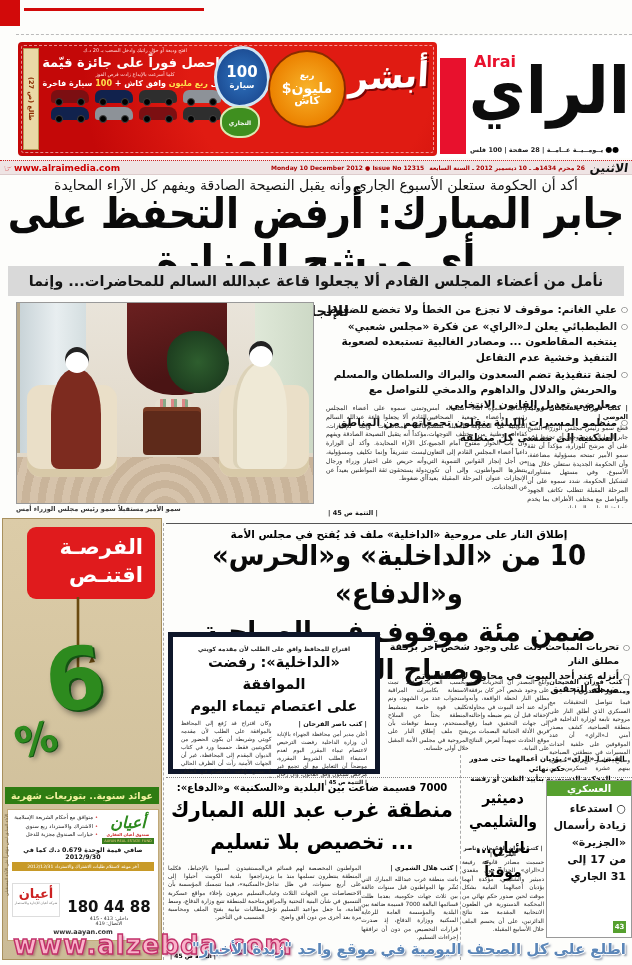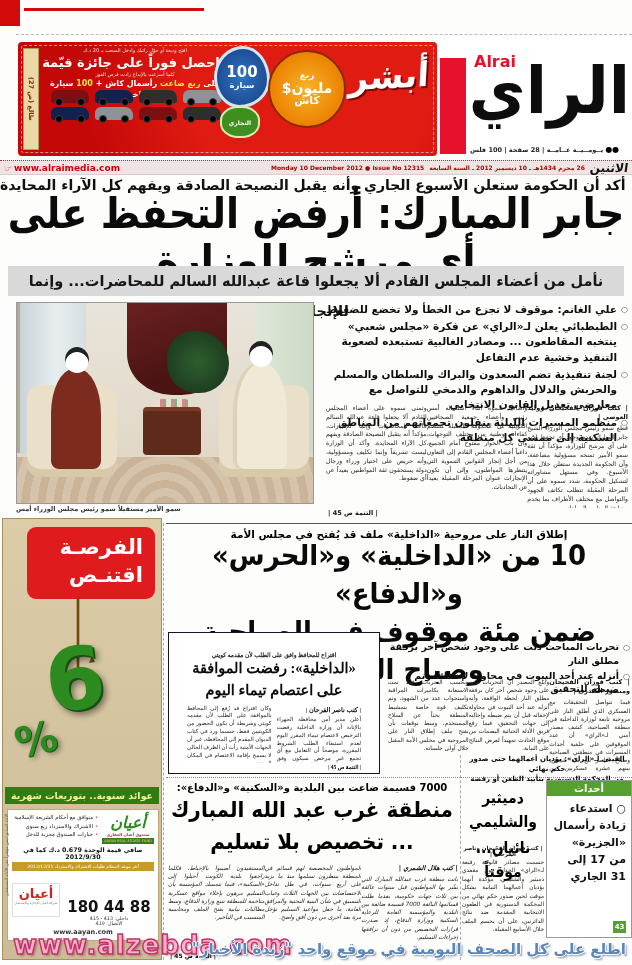--- a/index.html
+++ b/index.html
@@ -60,21 +60,21 @@
   .dl{left:0;top:160px;width:632px;height:15px;background:#efe4e4;border-top:1px dotted #c22;
       border-bottom:1px solid #dcc;display:flex;align-items:center;justify-content:space-between;
       padding:0 4px;box-sizing:border-box;}
   .dl-right{display:flex;align-items:center;gap:5px;}
   .dl-day{font-size:12px;font-weight:900;color:#111;transform:skewX(-8deg);}
   .dl-dates{font-size:6px;color:#a00;font-weight:bold;}
   .dl-en{direction:ltr;unicode-bidi:embed;}
   .dl-url{font-size:9px;font-weight:900;color:#c00;direction:ltr;display:flex;align-items:center;gap:2px;}
 
   
-  .kicker1{left:0;top:177px;width:632px;text-align:left;font-size:14px;font-weight:700;color:#111;}
+  .kicker1{left:0;top:177px;width:632px;text-align:center;font-size:14px;font-weight:400;color:#111;}
   .headline1{left:0;top:196px;width:632px;text-align:center;font-size:38px;font-weight:900;color:#0a0a0a;
              transform:scaleY(1.12);line-height:1.1;}
   .subbar{left:8px;top:266px;width:616px;height:30px;background:#d9d9d9;text-align:center;
           font-size:14.5px;font-weight:900;line-height:30px;color:#151515;}
 
   .photo{left:16px;top:302px;width:296px;height:200px;border:1px solid #999;
          background:linear-gradient(#e9e4da,#ded4c2);overflow:hidden;}
   .ph-window{position:absolute;left:0;top:0;width:66px;height:150px;
              background:linear-gradient(90deg,#c9d4d8,#e8eef0 55%,#d4dee0);border-left:3px solid #b9a98a;}
   .ph-curtain{position:absolute;left:110px;top:0;width:100px;height:92px;
@@ -113,36 +113,36 @@
 
   
   .kicker2{left:166px;top:528px;width:466px;text-align:center;font-size:10.5px;font-weight:900;}
   .headline2{left:166px;top:543px;width:466px;text-align:center;font-size:26px;font-weight:900;
              line-height:1.35;transform:scaleY(1.08);color:#0a0a0a;}
   .secbullets{left:386px;top:640px;width:244px;}
   .secbullets .blt{font-size:9.5px;margin-bottom:1px;}
   .seccols{left:388px;top:678px;width:242px;height:94px;}
   .seccols .col{font-size:5.8px;}
 
-  .pbox{left:168px;top:632px;width:212px;height:142px;border:1px solid #0f172a;background:#fff;
-        padding:18px;box-sizing:border-box;font-family:Liberation Serif, serif;}
+  .pbox{left:168px;top:632px;width:212px;height:142px;border:5px solid #0f172a;background:#fff;
+        padding:8px;box-sizing:border-box;}
   .pbox-k{text-align:center;font-size:6px;font-weight:bold;color:#222;}
   .pbox-h{text-align:center;font-size:14.5px;font-weight:900;line-height:1.5;color:#0a0a0a;}
   .pbox-cols{display:flex;gap:5px;margin-top:3px;height:58px;}
   .pbox-cols .col{font-size:5.6px;}
   .pbox-more{font-size:5.5px;font-weight:900;margin-top:1px;}
 
   .div2{left:166px;top:777px;width:466px;border-top:1px dotted #888;}
 
   
   .kicker3{left:166px;top:782px;width:292px;text-align:center;font-size:10px;font-weight:900;}
   .headline3{left:166px;top:797px;width:292px;text-align:center;font-size:20px;font-weight:900;
              line-height:1.45;transform:scaleY(1.08);}
   .houcols{left:168px;top:864px;width:290px;height:88px;}
-  .houcols .col{font-size:5.8px;font-style:italic;}
+  .houcols .col{font-size:5.8px;}
   .more2{left:170px;top:952px;font-size:6px;font-weight:900;}
   .vdash2{left:460px;top:755px;height:205px;border-left:1px dashed #aaa;}
 
   
   .mps-k{left:462px;top:755px;width:170px;text-align:center;font-size:7px;font-weight:900;line-height:1.4;}
   .mps-h{left:462px;top:790px;width:82px;text-align:center;font-size:14px;font-weight:900;line-height:1.6;
          transform:scaleY(1.1);}
   .mps-by{left:462px;top:845px;width:82px;font-size:5.5px;font-weight:900;text-align:center;}
   .mps-body{left:462px;top:858px;width:82px;height:98px;font-size:5.8px;line-height:1.45;
             text-align:justify;color:#222;overflow:hidden;}
@@ -210,22 +210,22 @@
     <div class="ad-inner"></div>
     <div class="abs ad-strip">
       <span>طالع (ص 27)</span>
     </div>
     <div class="abs ad-text">
       <div class="t-s">افتح وديعة أو حوّل راتبك وادخل السحب بـ 20 د.ك</div>
       <div class="t-b">واحصل فوراً على جائزة قيّمة</div>
       <div class="t-s">كلما أسرعت بالإيداع زادت فرص الفوز</div>
       <div class="t-b2">
         <span>على</span>
-        <span class="gold">ربع ضاعت</span>
-        <span>رأسمال كاش +</span>
+        <span class="gold">ربع مليون</span>
+        <span>وافق كاش +</span>
         <span class="gold">100</span>
         <span>سيارة فاخرة</span>
       </div>
     </div>
     <div class="abs ad-cars">
       <span class="car s"></span>
       <span class="car g"></span>
       <span class="car n"></span>
       <span class="car r"></span>
       <span class="car g"></span>
@@ -386,21 +386,21 @@
     <div>من المحكمة الدستورية بتأييد الطعن أو رفضه</div>
   </div>
   <div class="abs mps-h">
     <div>دميثير والشليمي</div>
     <div>نائبان... موقتاً</div>
   </div>
   <div class="abs mps-by byline">| كتب فوزان الفحيحان وناصر الفرحان |</div>
   <div class="abs mps-body">حسمت مصادر قانونية رفيعة لـ«الراي» الجدل حول مقعدي دميثير والشليمي، مؤكدة أنهما يؤديان أعمالهما النيابية بشكل موقت لحين صدور حكم نهائي من المحكمة الدستورية في الطعون الانتخابية المقدمة ضد نتائج الدائرتين، على أن يحسم الملف خلال الأسابيع المقبلة.</div>
 
   <div class="abs eco">
-    <div class="eco-h">أحداث</div>
+    <div class="eco-h">العسكري</div>
     <div class="eco-t">○ استدعاء زيادة رأسمال «الجزيرة» من 17 إلى 31 الجاري</div>
     <div class="eco-p">43</div>
   </div>
 
   <div class="abs aayan">
     <div class="ay-red">
       <div>الفرصـة</div>
       <div>اقتنـص</div>
     </div>
     <div class="ay-hook">

